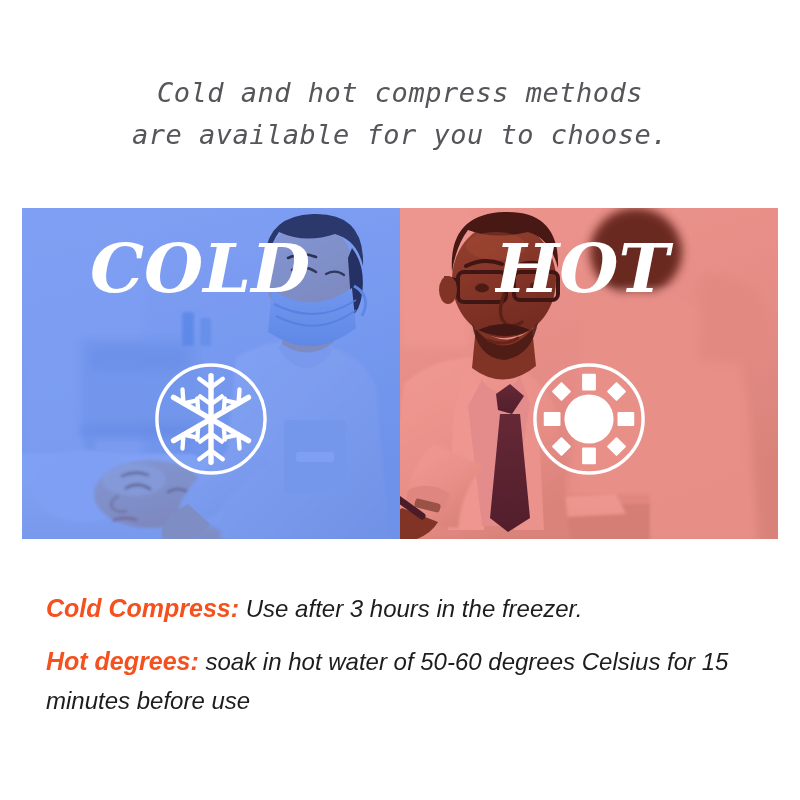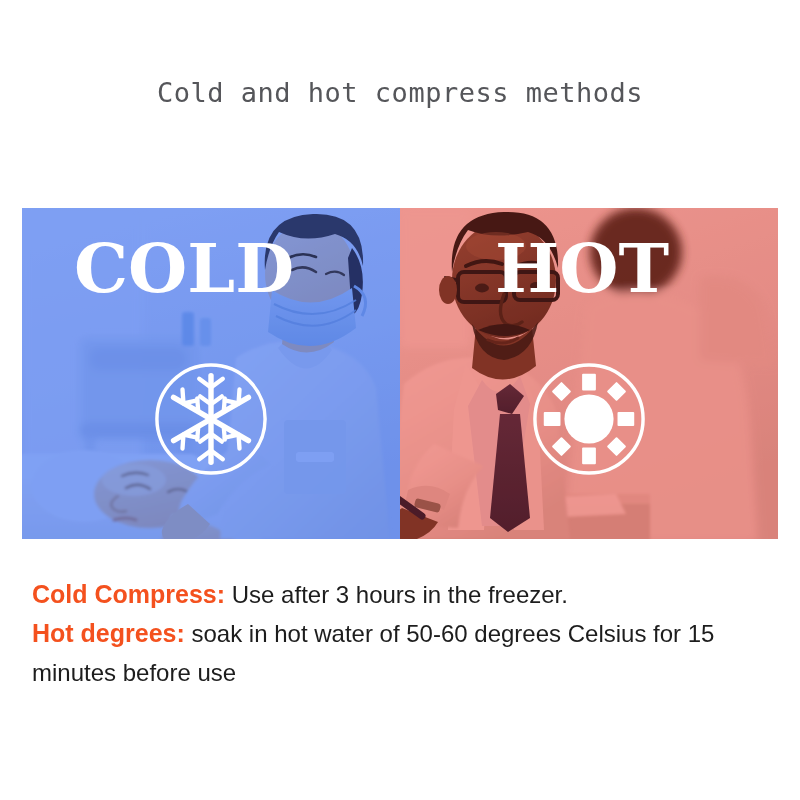--- a/index.html
+++ b/index.html
@@ -14,20 +14,21 @@
     font-family: "Liberation Sans", sans-serif;
     -webkit-font-smoothing: antialiased;
     overflow: hidden;
   }
 
   .page {
     position: relative;
     width: 681px;
     height: 800px;
     background: #ffffff;
+    font-style: italic;
   }
 
   
   .heading {
     position: absolute;
     left: 0;
     top: 72px;
     width: 800px;
     text-align: center;
     color: #55565a;
@@ -83,20 +84,21 @@
   
   .wordmark {
     position: absolute;
     z-index: 5;
     font-family: "DejaVu Serif", "Liberation Serif", serif;
     font-weight: bold;
     color: #c2410c;
     line-height: 1;
     letter-spacing: 0px;
     user-select: none;
+    margin-left: 16px;
   }
   .wordmark-cold {
     left: 52px;
     top: 28px;
     font-size: 62px;
   }
   .wordmark-hot {
     right: 83px;
     top: 28px;
     font-size: 62px;
@@ -117,35 +119,36 @@
   
   .notes {
     position: absolute;
     left: 32px;
     top: 575px;
     width: 745px;
     color: #1d1d1d;
     font-size: 24px;
     line-height: 39px;
   }
-  .notes p { margin: 0; }
+  .notes p { margin: 14px; }
   .note-label {
     color: #f4511e;
     font-weight: bold;
     font-size: 25px;
   }
   .note-body { color: #1d1d1d; }
 </style>
 </head>
 <body>
 
 <div class="page">
 
   <div class="heading">
     <span class="heading-line">Cold and hot compress methods</span>
+    <span class="heading-line">are available for you to choose.</span>
   </div>
 
   <div class="panels">
 
     <div class="panel panel-cold">
 
       <svg class="photo" viewBox="0 0 378 331" preserveAspectRatio="xMidYMid slice" aria-hidden="true">
         <defs>
           <linearGradient id="coldRoomBg" x1="0" y1="0" x2="0.3" y2="1">
             <stop offset="0%" stop-color="#eef3fb"></stop>

